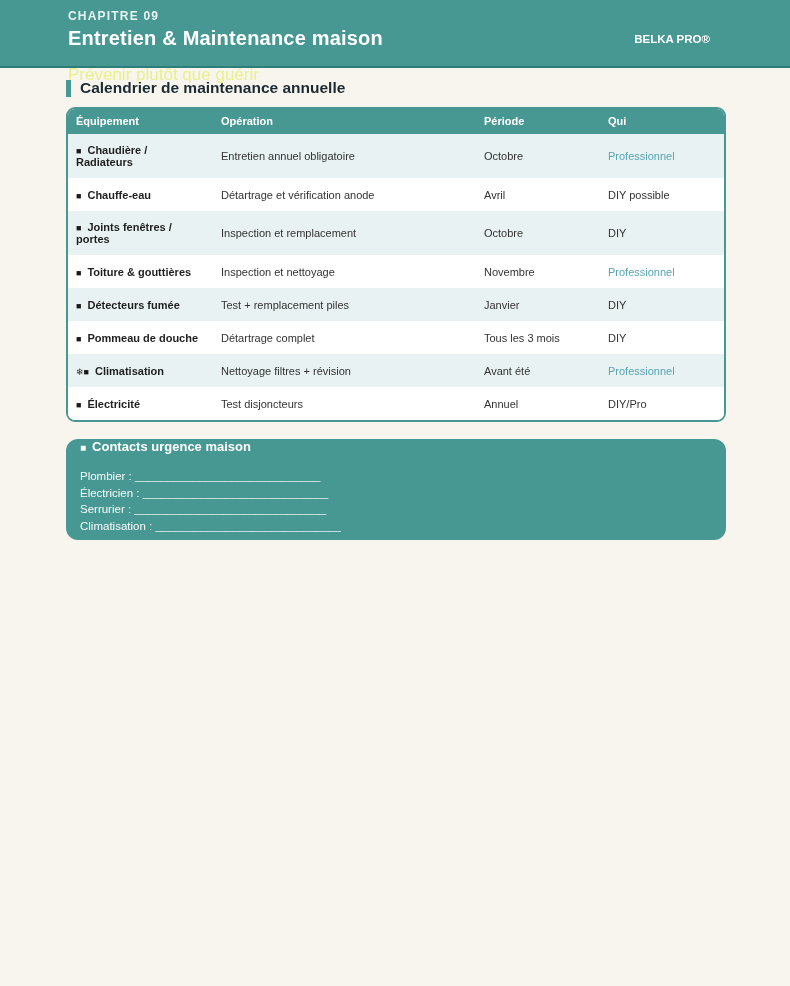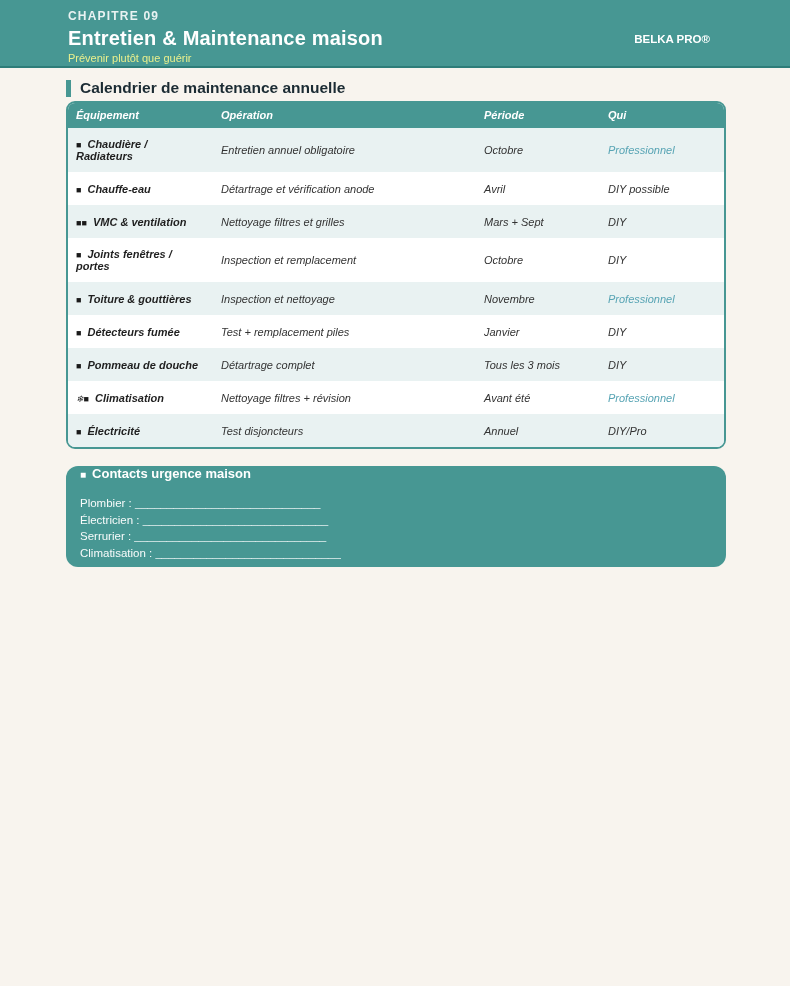--- a/index.html
+++ b/index.html
@@ -36,22 +36,22 @@
     font-weight: bold;
   }
   .page-title {
     margin: 4px 0 0 0;
     font-size: 20px;
     font-weight: bold;
     color: #ffffff;
     letter-spacing: 0.2px;
   }
   .page-subtitle {
-    margin-top: 2px;
-    font-size: 11px;
+    margin-top: 15px;
+    font-size: 17px;
     color: #eaf08d;
   }
   .brand {
     position: absolute;
     top: 33px;
     right: 80px;
     font-size: 11.5px;
     font-weight: bold;
     color: #ffffff;
   }
@@ -72,26 +72,25 @@
     margin-right: 9px;
   }
   .section-title {
     font-size: 15.5px;
     font-weight: bold;
     color: var(--ink);
   }
 
   
   .table-card {
-    margin-top: 4px;
+    margin-top: 10px;
     border: 2px solid var(--teal);
     border-radius: 9px;
     background: #ffffff;
     overflow: hidden;
-    font-style: italic;
   }
   table.maint {
     width: 100%;
     border-collapse: collapse;
     font-size: 11px;
     color: #333333;
     table-layout: fixed;
   }
   table.maint th {
     background: var(--teal);
@@ -196,26 +195,20 @@
     <td class="who-pro">Professionnel</td>
   </tr>
 
   <tr>
     <td><span class="bullet">■</span><span class="equip-name">Chauffe-eau</span></td>
     <td>Détartrage et vérification anode</td>
     <td>Avril</td>
     <td>DIY possible</td>
   </tr>
 
-  <tr>
-    <td><span class="bullet">■■</span><span class="equip-name">VMC &amp; ventilation</span></td>
-    <td>Nettoyage filtres et grilles</td>
-    <td>Mars + Sept</td>
-    <td>DIY</td>
-  </tr>
 
   <tr>
     <td><span class="bullet">■</span><span class="equip-name">Joints fenêtres / portes</span></td>
     <td>Inspection et remplacement</td>
     <td>Octobre</td>
     <td>DIY</td>
   </tr>
 
   <tr>
     <td><span class="bullet">■</span><span class="equip-name">Toiture &amp; gouttières</span></td>

